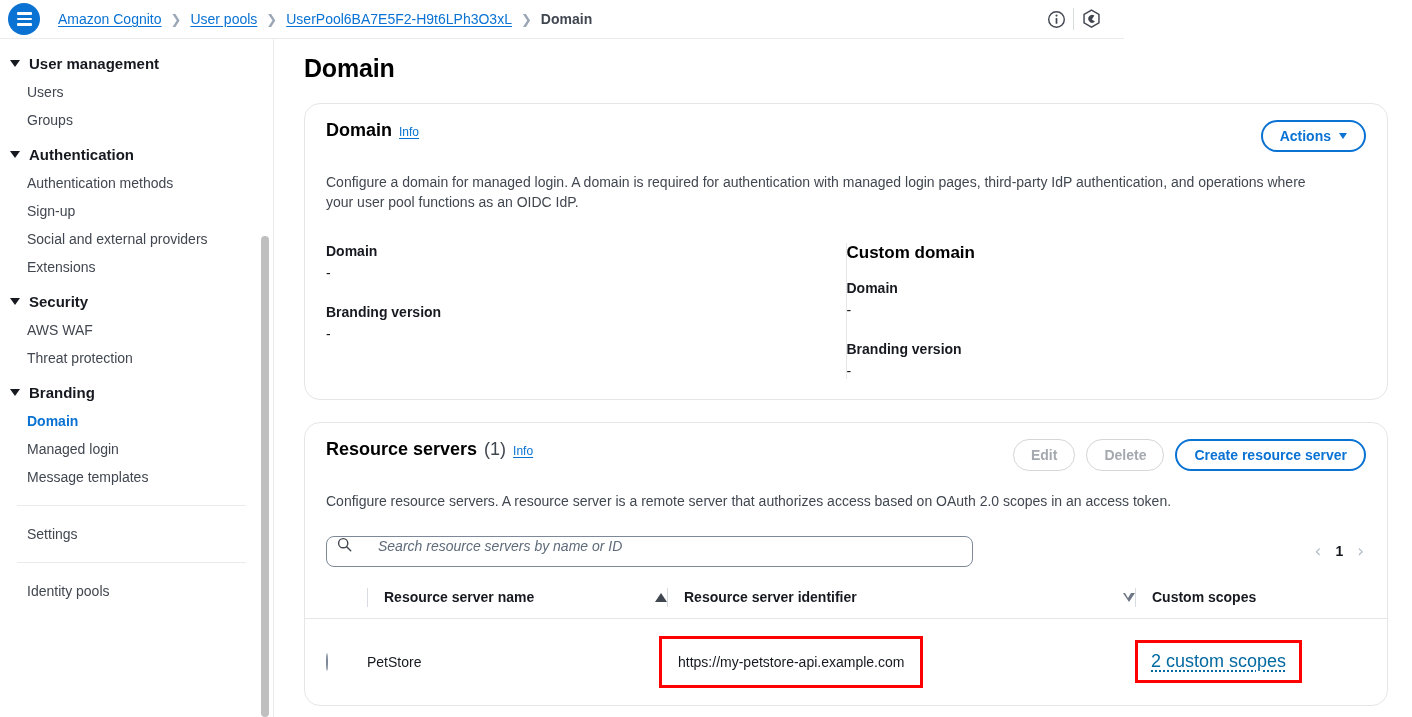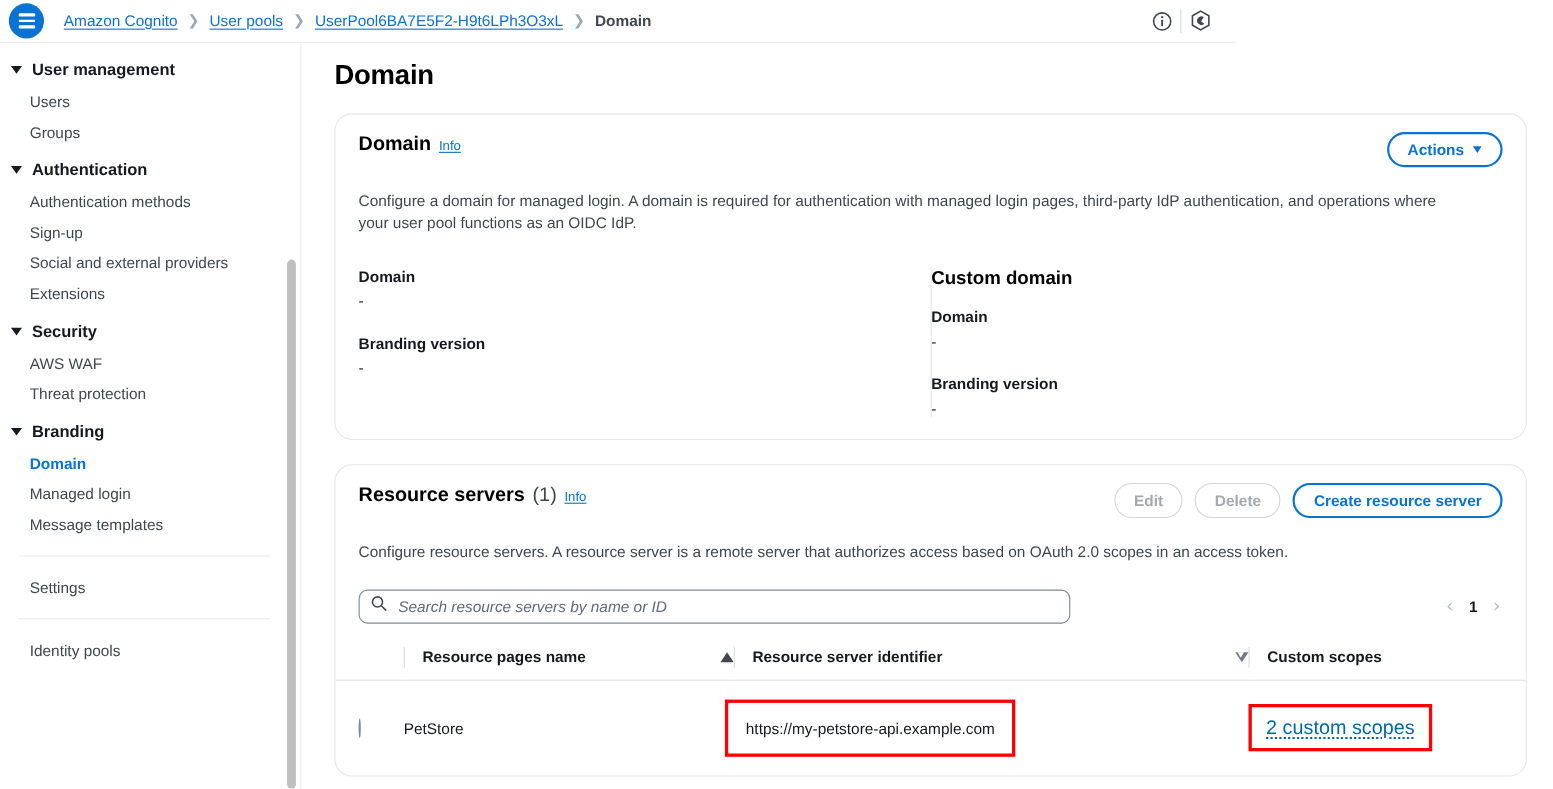--- a/index.html
+++ b/index.html
@@ -159,21 +159,21 @@
   .fld-value.last { margin-bottom: 0; }
 
   
   .tbl-toolbar {
     display: flex; align-items: center;
     padding: 11px 21px 0 21px;
   }
   .search-box {
     flex: 0 0 647px; height: 31px;
     border: 1px solid #7d8998; border-radius: 8px;
-    display: flex; align-items: center; padding: 0 10px; gap: 8px;
+    display: flex; align-items: flex-start; padding: 0 10px; gap: 24px;
     background: #fff; cursor: text;
   }
   .search-box input {
     border: none; outline: none; width: 100%;
     font-size: 14px; font-style: italic; color: #5f6b7a;
     font-family: "Liberation Sans", sans-serif; background: transparent;
   }
   .search-box input::placeholder { color: #5f6b7a; font-style: italic; opacity: 1; }
 
   .pager { margin-left: auto; display: flex; align-items: center; gap: 14px; padding-right: 2px; }
@@ -394,21 +394,21 @@
       </div>
     </div>
 
     <table class="rtable">
       <thead>
         <tr>
           <th class="col-sel"></th>
           <th style="width:300px">
             <div class="th-cell">
               <span class="vdiv-lead"></span>
-              <span class="th-txt">Resource pages name</span>
+              <span class="th-txt">Resource server name</span>
               <span class="sort-wrap">
                 <span class="tri-up"></span>
               </span>
             </div>
           </th>
           <th style="width:468px">
             <div class="th-cell">
               <span class="vdiv-lead"></span>
               <span class="th-txt">Resource server identifier</span>
               <span class="sort-wrap">

